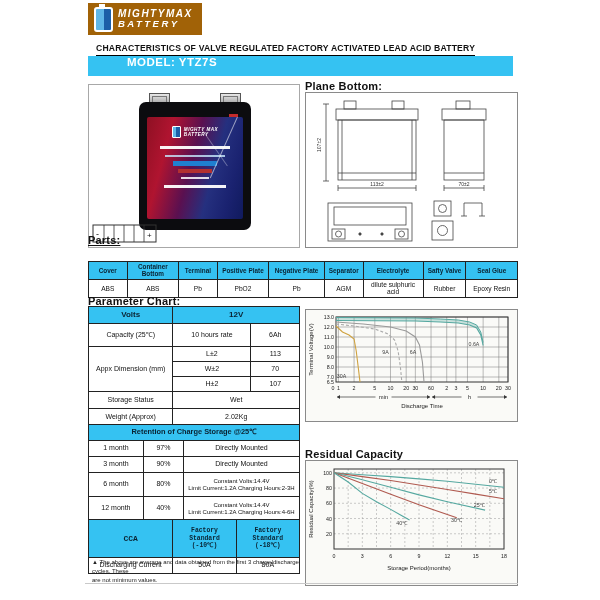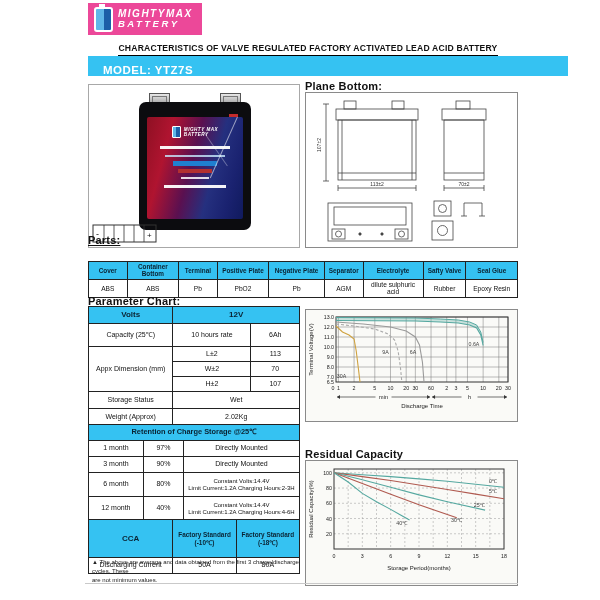--- a/index.html
+++ b/index.html
@@ -1,28 +1,28 @@
 <!DOCTYPE html>
 <html><head>
 <meta charset="utf-8">
 <style>
   html,body{margin:0;padding:0;background:#fff;}
   #page{position:relative;width:600px;height:600px;background:#fff;overflow:hidden;
         font-family:"Liberation Sans",sans-serif;color:#111;}
   .abs{position:absolute;}
   
-  .logo-box{left:88px;top:3px;width:114px;height:32px;background:#ec4899;display:flex;align-items:center;gap:5px;padding-left:6px;box-sizing:border-box;}
+  .logo-box{left:88px;top:3px;width:114px;height:32px;background:#a16207;display:flex;align-items:center;gap:5px;padding-left:6px;box-sizing:border-box;}
   .logo-batt{width:15px;height:21px;border:2px solid #fff;border-radius:3px;background:linear-gradient(90deg,#5fb7e8 50%,#1b5fa8 50%);position:relative;flex:0 0 auto;}
   .logo-batt:before{content:"";position:absolute;top:-5px;left:3px;width:6px;height:3px;background:#fff;}
   .logo-txt{color:#fff;font-weight:bold;font-style:italic;line-height:1;}
   .logo-l1{font-size:10px;letter-spacing:1.5px;}
   .logo-l2{font-size:9.5px;letter-spacing:2.5px;}
-  .doc-title{left:96px;top:37px;width:424px;text-align:center;}
+  .doc-title{left:96px;top:37px;width:424px;}
   .doc-title span{display:inline-block;font-size:8.6px;font-weight:bold;letter-spacing:.2px;border-bottom:2px solid #000;padding-bottom:2px;}
-  .model-bar{left:88px;top:56px;width:480px;height:20px;background:#35c2f2;display:flex;align-items:flex-end;}
+  .model-bar{left:88px;top:56px;width:401px;height:20px;background:#35c2f2;display:flex;align-items:flex-start;padding-left:24px;}
   .model-bar span{color:#fff;font-weight:bold;font-size:11.5px;letter-spacing:.5px;margin-left:15px;}
   
   .sec-head{font-size:11px;font-weight:bold;letter-spacing:.2px;}
   
   .img-box{left:88px;top:84px;width:212px;height:164px;border:1px solid #a8a8a8;box-sizing:border-box;background:#fff;}
   .battery{position:absolute;left:50px;top:8px;width:112px;height:138px;}
   .term{position:absolute;top:0;width:21px;height:15px;background:linear-gradient(#e8e8e8,#909090);border:1px solid #555;box-sizing:border-box;}
   .term:before{content:"";position:absolute;inset:2px;border:1px solid #777;}
   .term-l{left:10px;} .term-r{right:10px;}
   .term-red{position:absolute;right:13px;top:12px;width:9px;height:7px;background:#c42b2b;}
@@ -225,21 +225,21 @@
   </tbody>
     </table>
 
   <table class="abs param-tbl" style="top:519px;">
     <colgroup>
         <col style="width:40%">
         <col style="width:30%">
         <col style="width:30%">
       </colgroup>
     <tbody>
-        <tr style="height:38px;">
+        <tr style="height:38px;font-family:Liberation Mono, monospace;">
       <td class="hd" style="font-size:8px;">CCA</td>
       <td class="hd" style="font-size:6.4px;">
         <div>Factory Standard</div>
         <div>(-10℃)</div>
       </td>
       <td class="hd" style="font-size:6.4px;">
         <div>Factory Standard</div>
         <div>(-18℃)</div>
       </td>
     </tr>

